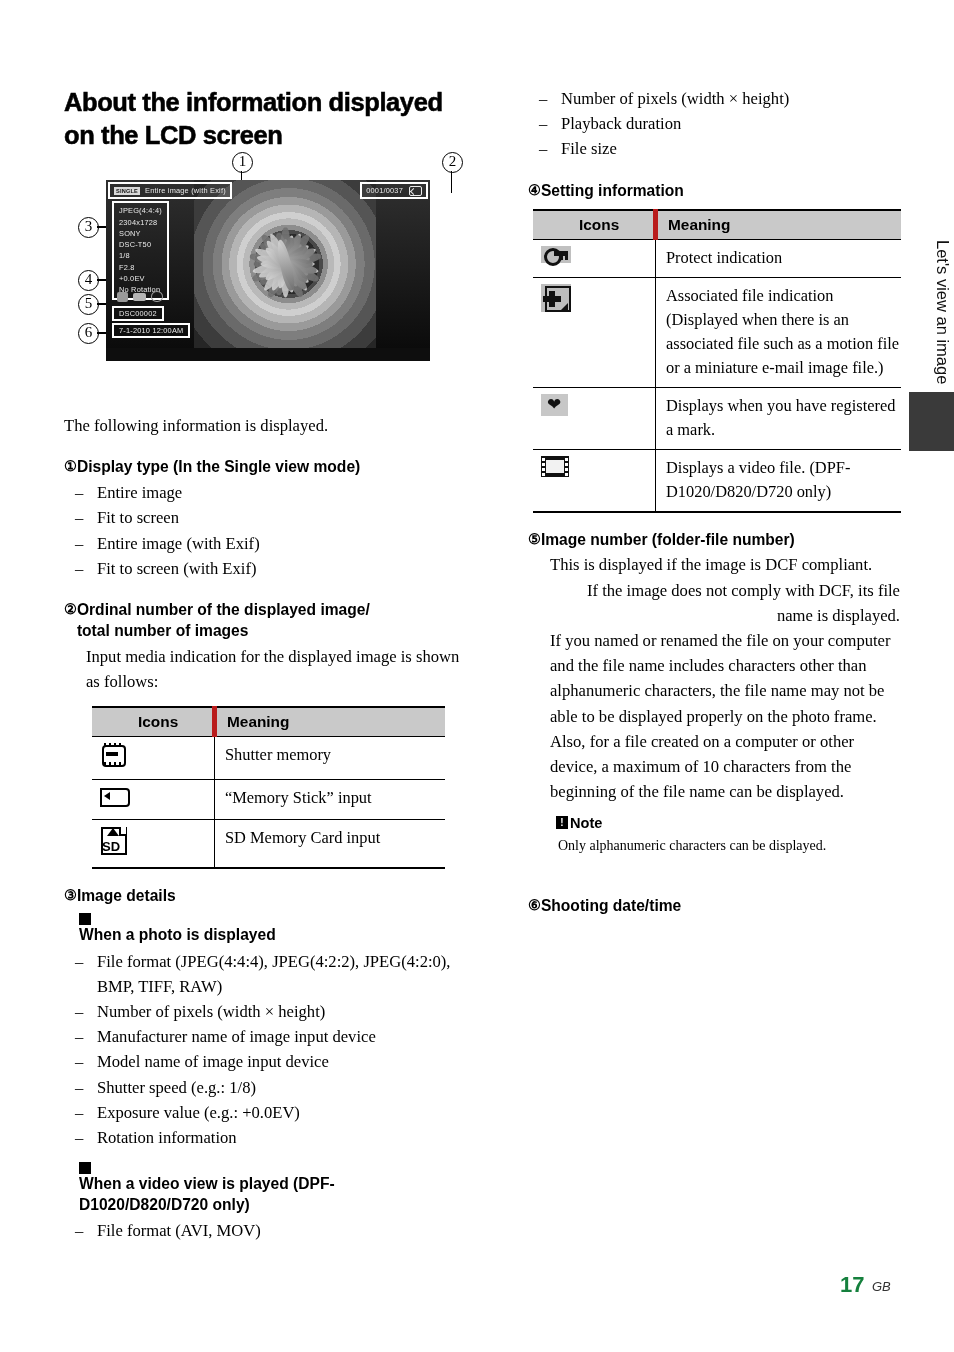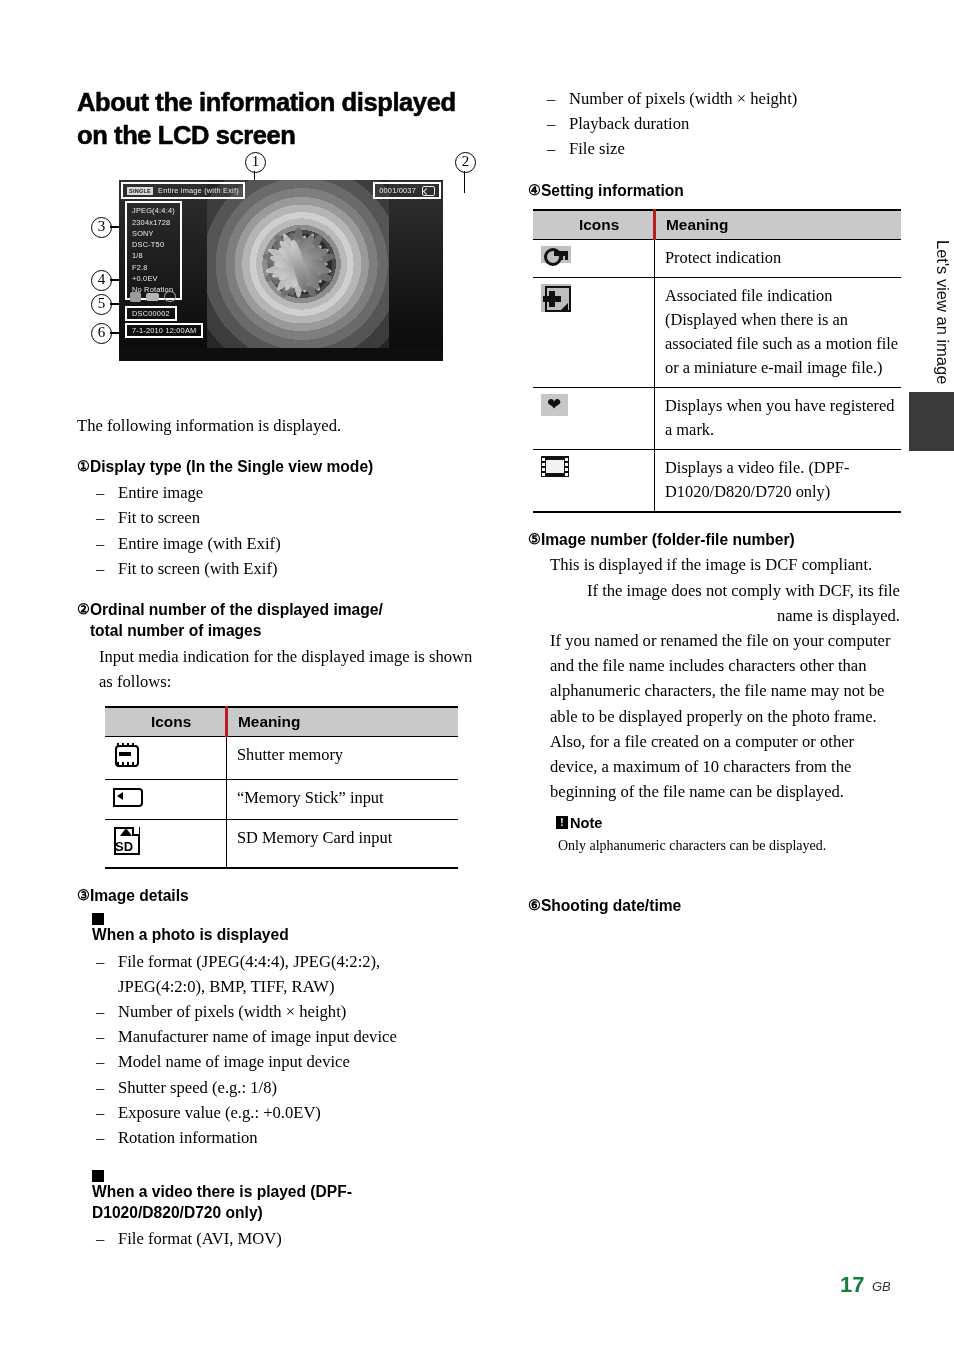--- a/index.html
+++ b/index.html
@@ -7,21 +7,21 @@
     width:954px;height:1352px;
     background:#ffffff;
     font-family:"Liberation Serif", serif;
     color:#000;
     position:relative;
     overflow:hidden;
   }
   .page{position:absolute;left:0;top:0;width:954px;height:1352px;}
 
   
-  .col-left{position:absolute;left:77px;top:86px;width:396px;}
+  .col-left{position:absolute;left:64px;top:86px;width:396px;}
   .col-right{position:absolute;left:528px;top:86px;width:372px;}
 
   
   h1.title{
     font-family:"Liberation Sans", sans-serif;
     font-weight:bold;
     font-size:25.5px;
     line-height:1.30;
     letter-spacing:-0.4px;
     margin:0 0 0 0;
@@ -38,21 +38,21 @@
   .circnum{
     flex:0 0 auto;
     font-family:"Liberation Sans", sans-serif;
     font-size:14.4px;
     line-height:1.32;
     margin-right:0px;
   }
   .numhead .htext{flex:1 1 auto;}
 
   
-  ul.dash{list-style:none;margin:16px;padding:0;}
+  ul.dash{list-style:none;margin:8px;padding:0;}
   ul.dash li{
     position:relative;
     padding-left:25px;
     font-family:"Liberation Serif", serif;
     font-size:16.6px;
     line-height:1.52;
   }
   ul.dash li:before{
     content:"\2013";
     position:absolute;left:3px;top:0;
@@ -84,21 +84,21 @@
   }
   table.icons thead tr{border-top:2.5px solid #000;}
   table.icons td{
     padding:6px 0 7px 10px;
     border-bottom:1px solid #000;
     vertical-align:top;
     line-height:1.46;
   }
   table.icons tbody tr:last-child td{border-bottom:2.5px solid #000;}
   table.icons td.ic{width:74px;padding-left:8px;border-right:1px solid #000;}
-  table.icons th.ic{width:74px;border-right:3px solid #b91c1c;padding-left:46px;}
+  table.icons th.ic{width:74px;border-right:5px solid #b91c1c;padding-left:46px;}
 
   
   .figure{position:relative;width:396px;height:255px;margin:0;}
   .lcd{
     position:absolute;left:42px;top:28px;width:324px;height:181px;
     background:#0e0e0e;overflow:hidden;
   }
   .lcdphoto{
     position:absolute;left:88px;top:0;width:182px;height:168px;
     background:
@@ -368,21 +368,21 @@
       <li>Number of pixels (width × height)</li>
       <li>Manufacturer name of image input device</li>
       <li>Model name of image input device</li>
       <li>Shutter speed (e.g.: 1/8)</li>
       <li>Exposure value (e.g.: +0.0EV)</li>
       <li>Rotation information</li>
     </ul>
     <div class="sq" style="margin-top:2px;">
       <span class="sqglyph"></span>
       <span>
-        <span>When a video there is played (DPF-</span><br>
+        <span>When a video view is played (DPF-</span><br>
         <span>D1020/D820/D720 only)</span>
       </span>
     </div>
     <ul class="dash" style="margin-top:3px;">
       <li>File format (AVI, MOV)</li>
     </ul>
   </div>
 
   <div class="col-right">
 

